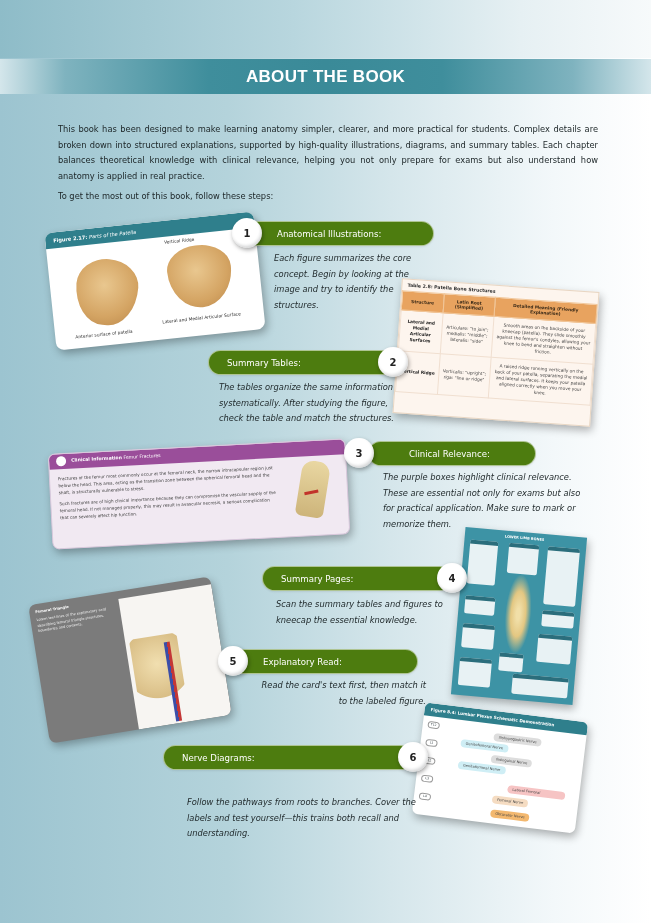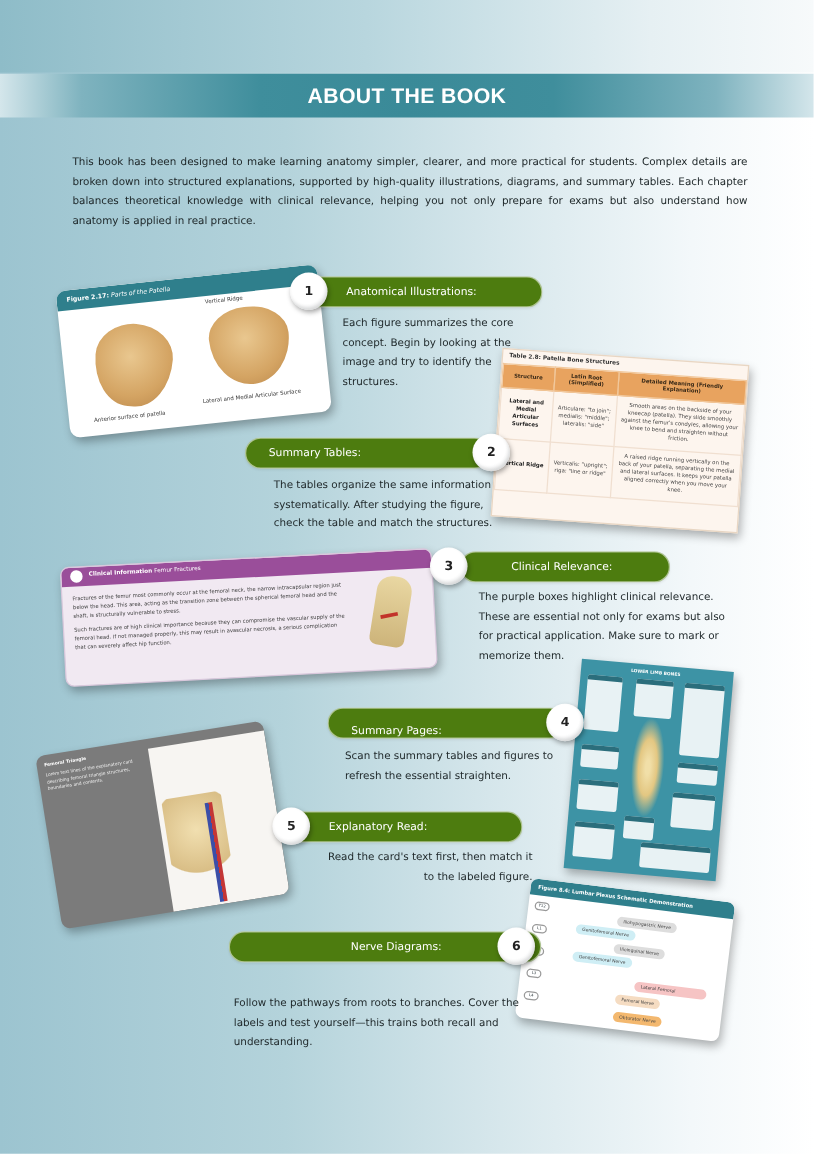--- a/index.html
+++ b/index.html
@@ -42,21 +42,21 @@
   .pill.right-num { padding-left: 18px; }
   .num {
     position: absolute; width: 30px; height: 30px; border-radius: 50%;
     background: radial-gradient(circle at 40% 35%, #ffffff 55%, #e4e7e9 100%);
     box-shadow: 1px 2px 4px rgba(0,0,0,0.35), inset -1px -2px 3px rgba(0,0,0,0.12);
     color: #222; font-weight: bold; font-size: 10px;
     display: flex; align-items: center; justify-content: center;
     z-index: 3;
   }
   .desc {
-    position: absolute; font-size: 8.3px; line-height: 15.5px; color: #1d2628;
+    position: absolute; font-size: 8.3px; line-height: 15.5px; font-style: italic; color: #1d2628;
   }
 
   
   .thumb { position: absolute; box-shadow: 2px 4px 8px rgba(0,0,0,0.3); overflow: hidden; }
   .fig-card {
     left: 50px; top: 222px; width: 210px; height: 118px; background: #fff;
     border-radius: 8px; transform: rotate(-6deg);
   }
   .fig-card .hdr {
     height: 16px; background: #2f7f8c; color: #fff; font-size: 5px; padding: 5px 8px; font-weight: bold;
@@ -124,20 +124,21 @@
 <body>
 
 <div class="page-top"></div>
 
 <div class="title-band">
   <h1>ABOUT THE BOOK</h1>
 </div>
 
 <div class="intro">
   <p>This book has been designed to make learning anatomy simpler, clearer, and more practical for students. Complex details are broken down into structured explanations, supported by high-quality illustrations, diagrams, and summary tables. Each chapter balances theoretical knowledge with clinical relevance, helping you not only prepare for exams but also understand how anatomy is applied in real practice.</p>
+  <p>To get the most out of this book, follow these steps:</p>
 </div>
 
 <div class="thumb fig-card">
   <div class="hdr">
     <b>Figure 2.17:</b> <span>Parts of the Patella</span>
   </div>
   <div class="patella pat1"></div>
   <div class="patella pat2"></div>
   <div class="fig-label" style="left:118px;top:19px;">Vertical Ridge</div>
   <div class="fig-label" style="left:20px;top:104px;">Anterior surface of patella</div>
@@ -166,21 +167,21 @@
     </tr>
     <tr>
       <td>Vertical Ridge</td>
       <td>Verticalis: "upright"; riga: "line or ridge"</td>
       <td>A raised ridge running vertically on the back of your patella, separating the medial and lateral surfaces. It keeps your patella aligned correctly when you move your knee.</td>
     </tr>
   </tbody>
     </table>
 </div>
 
-<div class="pill right-num" style="left:196px;top:350px;width:196px;">
+<div class="pill right-num" style="left:208px;top:350px;width:196px;">
   <span>Summary Tables:</span>
 </div>
 <div class="num" style="left:378px;top:347px;">2</div>
 <div class="desc" style="left:219px;top:380px;width:180px;">The tables organize the same information systematically. After studying the figure, check the table and match the structures.</div>
 
 <div class="thumb clin-card">
   <div class="hdr">
     <span class="ico"></span>
     <span>Clinical Information</span> <span style="font-weight:normal;">Femur Fractures</span>
   </div>
@@ -205,25 +206,25 @@
   <div class="mini-box" style="left:6px;top:68px;width:30px;height:18px;"></div>
   <div class="mini-box" style="left:84px;top:76px;width:32px;height:16px;"></div>
   <div class="mini-box" style="left:6px;top:96px;width:32px;height:24px;"></div>
   <div class="mini-box" style="left:82px;top:100px;width:34px;height:28px;"></div>
   <div class="mini-box" style="left:45px;top:122px;width:24px;height:18px;"></div>
   <div class="mini-box" style="left:6px;top:130px;width:32px;height:28px;"></div>
   <div class="mini-box" style="left:60px;top:142px;width:56px;height:20px;"></div>
   <div class="skel"></div>
 </div>
 
-<div class="pill right-num" style="left:262px;top:566px;width:190px;align-items:flex-end;">
+<div class="pill right-num" style="left:262px;top:566px;width:190px;">
   <span>Summary Pages:</span>
 </div>
 <div class="num" style="left:437px;top:563px;">4</div>
-<div class="desc" style="left:276px;top:597px;width:180px;">Scan the summary tables and figures to refresh the essential straighten.</div>
+<div class="desc" style="left:276px;top:597px;width:180px;">Scan the summary tables and figures to kneecap the essential knowledge.</div>
 
 <div class="thumb exp-card">
   <div style="position:absolute;left:6px;top:6px;font-size:3.6px;color:#fff;font-weight:bold;">Femoral Triangle</div>
   <div class="left-txt">
     Lorem text lines of the explanatory card describing femoral triangle structures, boundaries and contents.
   </div>
   <div class="right">
     <div class="hip" style="left:4px;"></div>
     <div class="vessel" style="left:38px;"></div>
   </div>
@@ -244,17 +245,17 @@
   <div class="root" style="left:5px;top:90px;">L4</div>
   <div class="nv" style="left:72px;top:22px;background:#ddd;">Iliohypogastric Nerve</div>
   <div class="nv" style="left:40px;top:32px;background:#cfeef5;">Genitofemoral Nerve</div>
   <div class="nv" style="left:72px;top:44px;background:#ddd;">Ilioinguinal Nerve</div>
   <div class="nv" style="left:40px;top:54px;background:#cfeef5;">Genitofemoral Nerve</div>
   <div class="nv" style="left:92px;top:72px;background:#f6c4c4;width:58px;">Lateral Femoral</div>
   <div class="nv" style="left:78px;top:84px;background:#f5dcc2;">Femoral Nerve</div>
   <div class="nv" style="left:78px;top:98px;background:#f3b86f;">Obturator Nerve</div>
 </div>
 
-<div class="pill right-num" style="left:183px;top:745px;width:250px;justify-content:center;">
+<div class="pill right-num" style="left:163px;top:745px;width:250px;">
   <span>Nerve Diagrams:</span>
 </div>
 <div class="num" style="left:398px;top:742px;">6</div>
 <div class="desc" style="left:187px;top:775px;width:230px;margin-top:20px;">Follow the pathways from roots to branches. Cover the labels and test yourself—this trains both recall and understanding.</div>
 
 </body></html>

